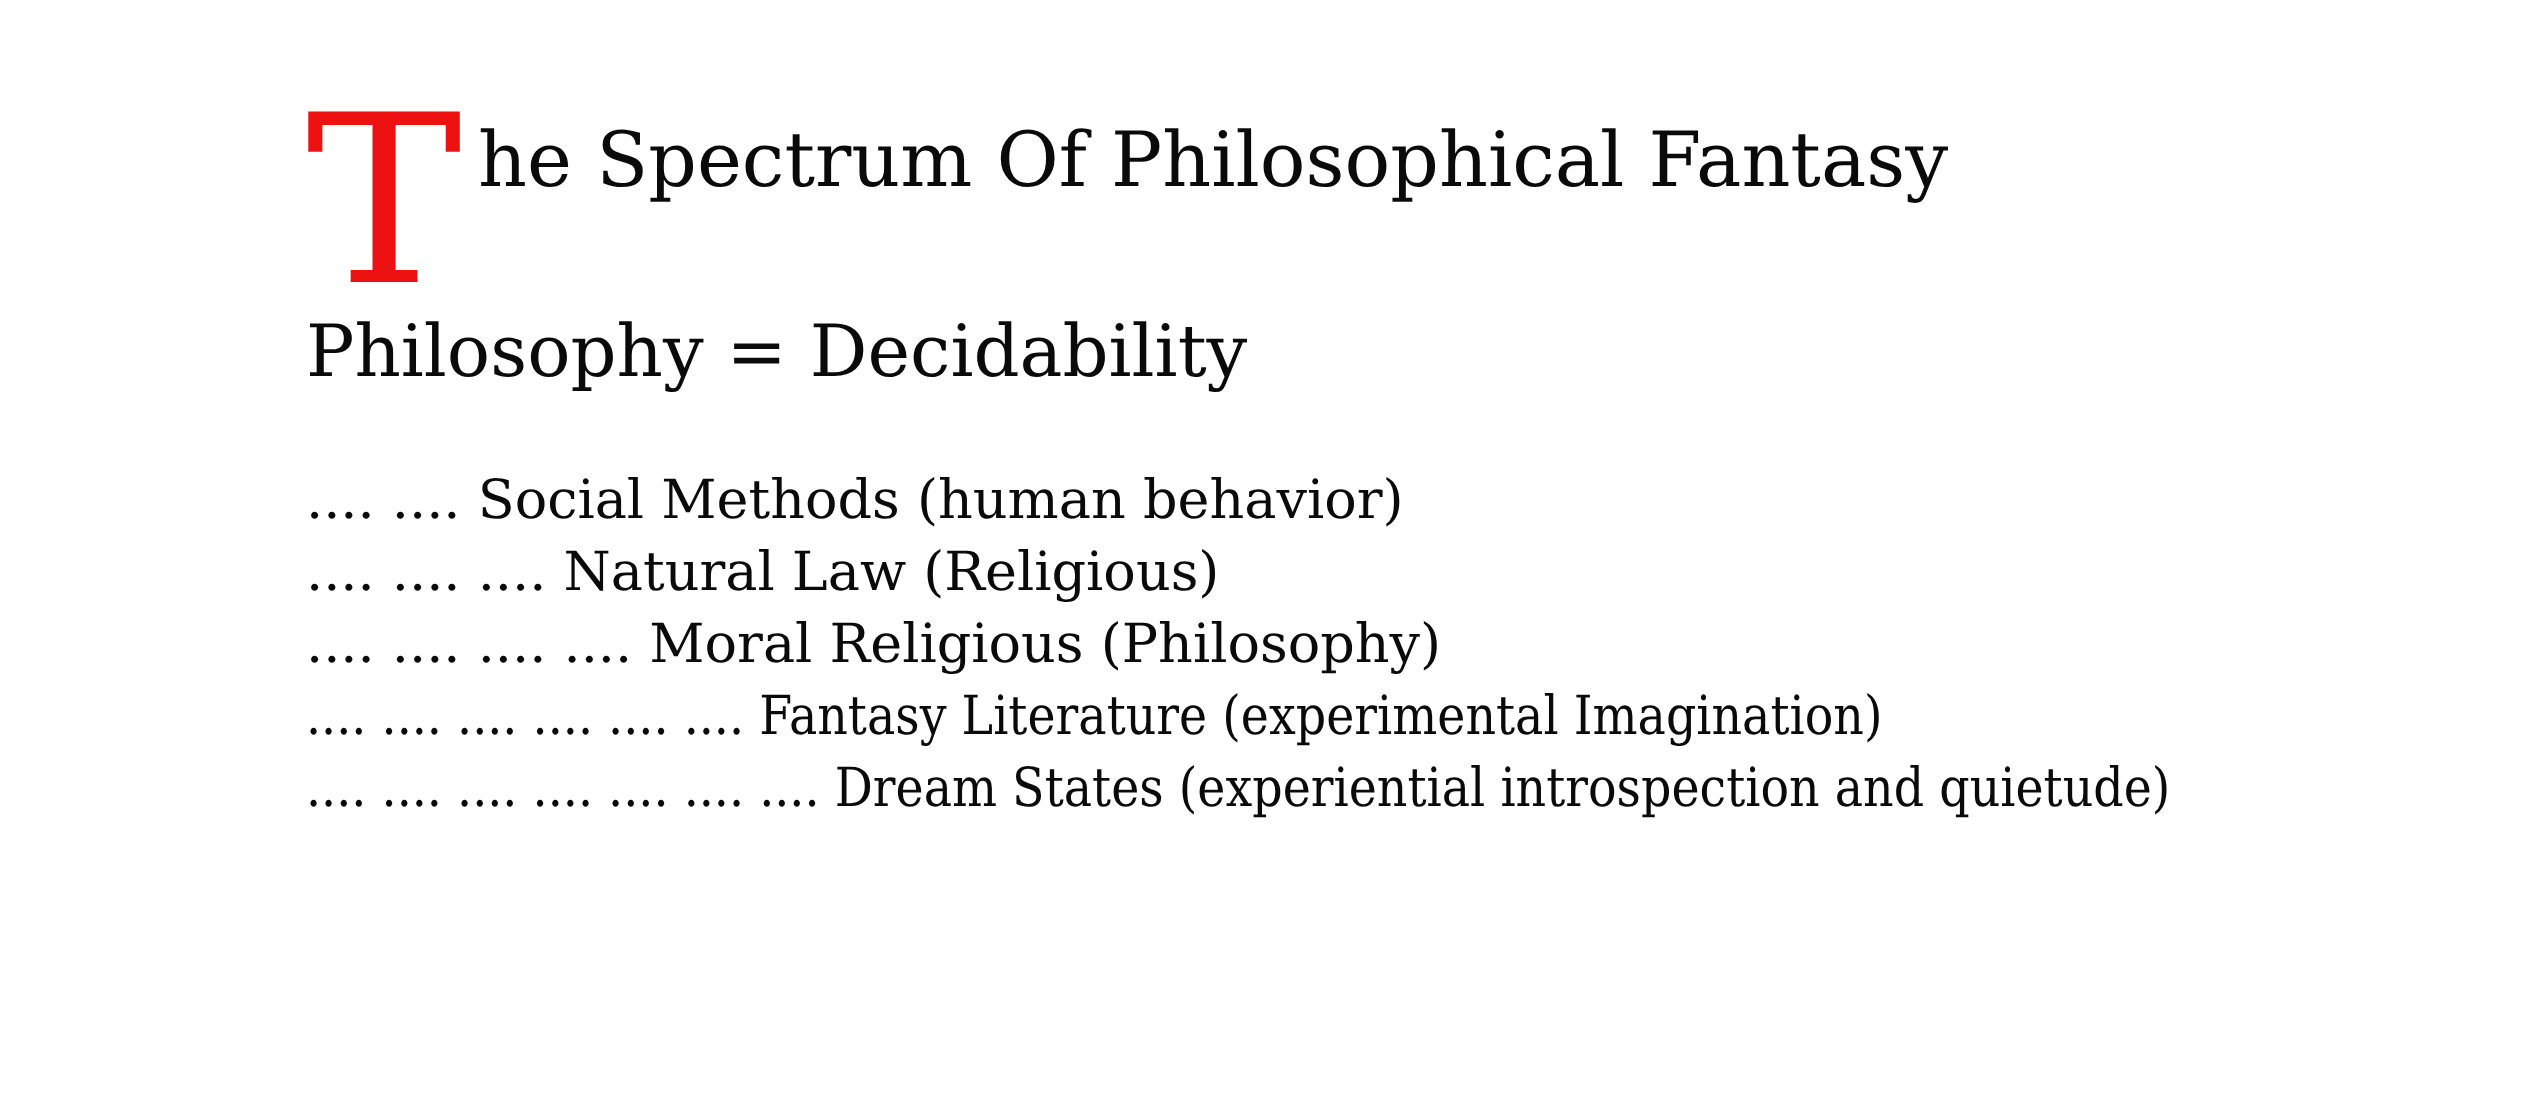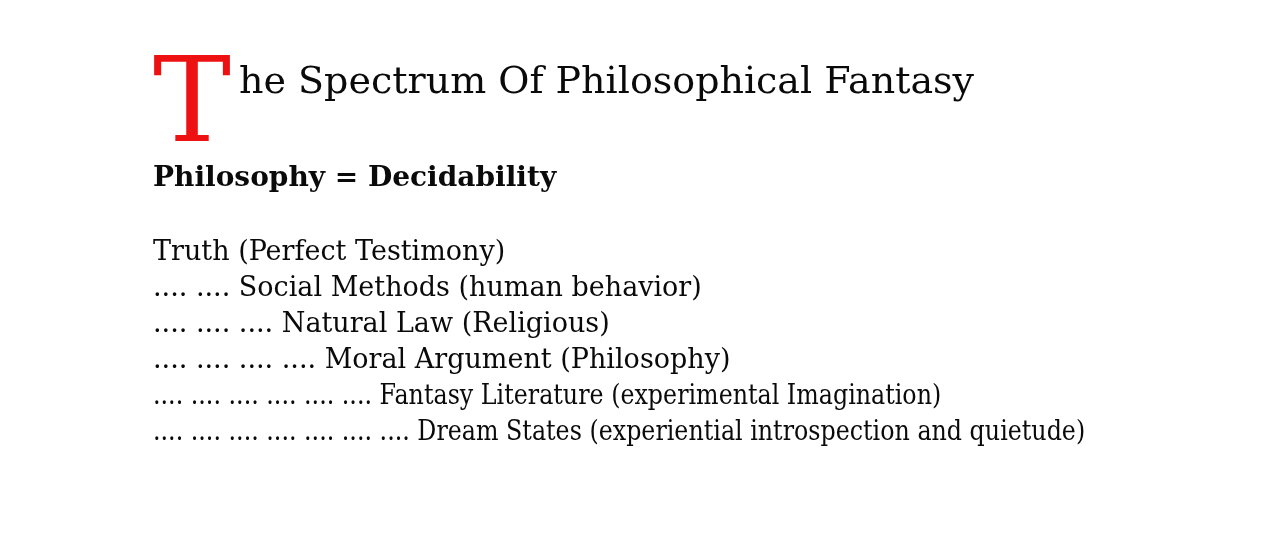--- a/index.html
+++ b/index.html
@@ -28,23 +28,23 @@
   .dropcap {
     float: left;
     color: #ee1111;
     font-size: 117px;
     line-height: 0.75;
     margin: 0 8px 0 0;
     font-weight: normal;
   }
   .subtitle {
     margin: 56px 0 0 0;
-    font-size: 28px;
+    font-size: 36px;
     line-height: 33px;
-    font-weight: bold;
+    font-weight: normal;
     white-space: nowrap;
   }
   .spectrum-list {
     margin-top: 40px;
   }
   .row {
     font-size: 27px;
     line-height: 36px;
     white-space: nowrap;
   }
@@ -60,28 +60,27 @@
 <body>
 
 <div class="page">
 
   <h1 class="title"><span class="dropcap">T</span><span class="title-rest">he Spectrum Of Philosophical Fantasy</span></h1>
 
   <h2 class="subtitle">Philosophy = Decidability</h2>
 
   <div class="spectrum-list">
 
-    <div class="row"><span class="prefix"></span><span class="label">Truth (Perfect Testimony)</span></div>
 
 
     <div class="row"><span class="prefix">.... .... </span><span class="label">Social Methods (human behavior)</span></div>
 
     <div class="row"><span class="prefix">.... .... .... </span><span class="label">Natural Law (Religious)</span></div>
 
-    <div class="row"><span class="prefix">.... .... .... .... </span><span class="label">Moral Argument (Philosophy)</span></div>
+    <div class="row"><span class="prefix">.... .... .... .... </span><span class="label">Moral Religious (Philosophy)</span></div>
 
 
     <div class="row condensed"><span class="prefix">.... .... .... .... .... .... </span><span class="label">Fantasy Literature (experimental Imagination)</span></div>
 
     <div class="row condensed"><span class="prefix">.... .... .... .... .... .... .... </span><span class="label">Dream States (experiential introspection and quietude)</span></div>
 
   </div>
 </div>
 
 </body></html>

